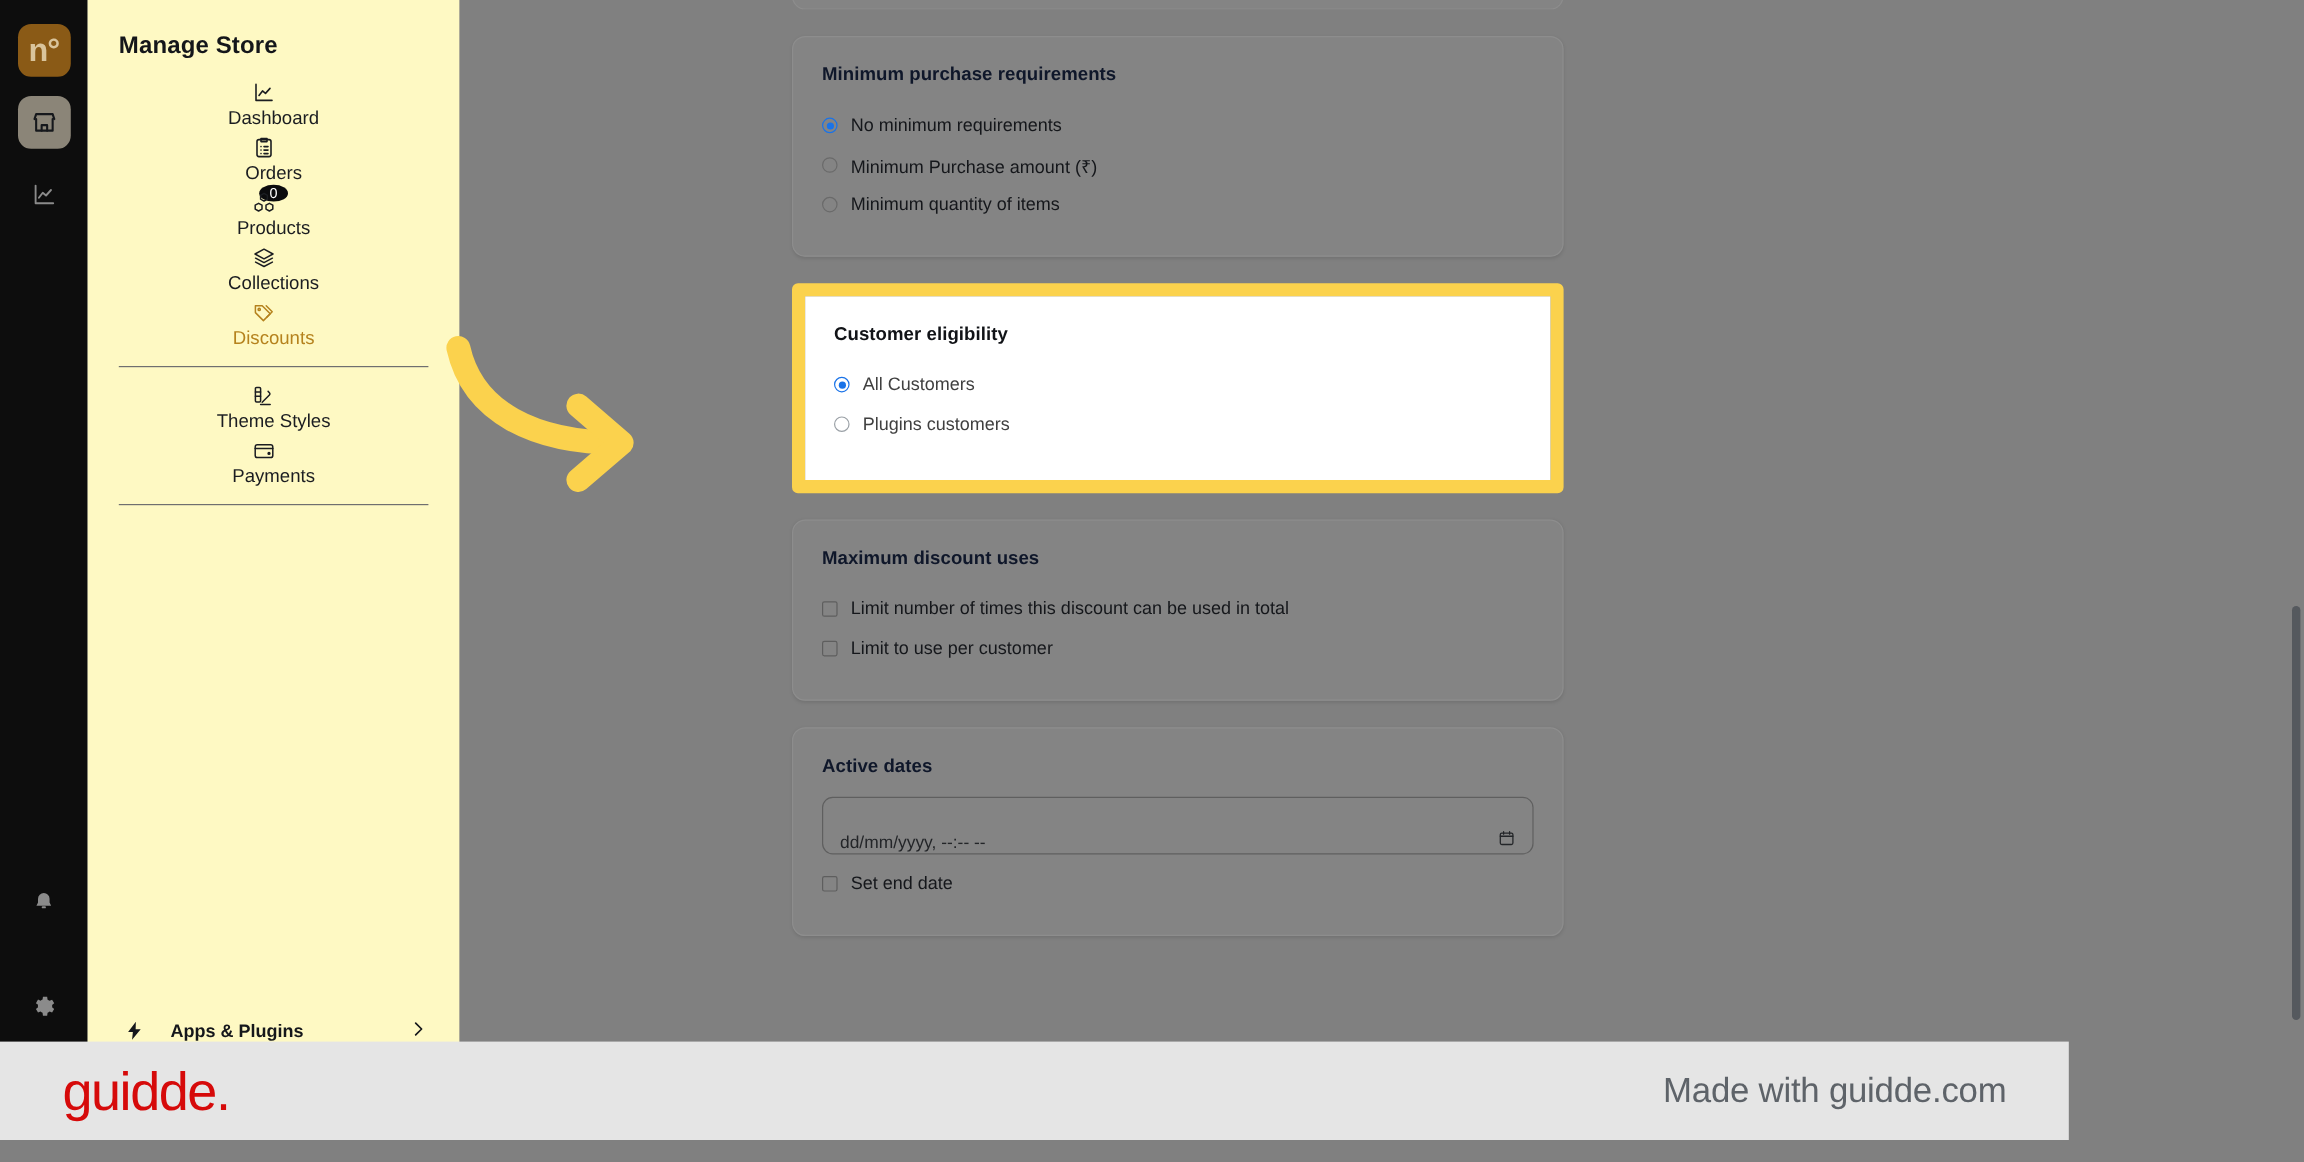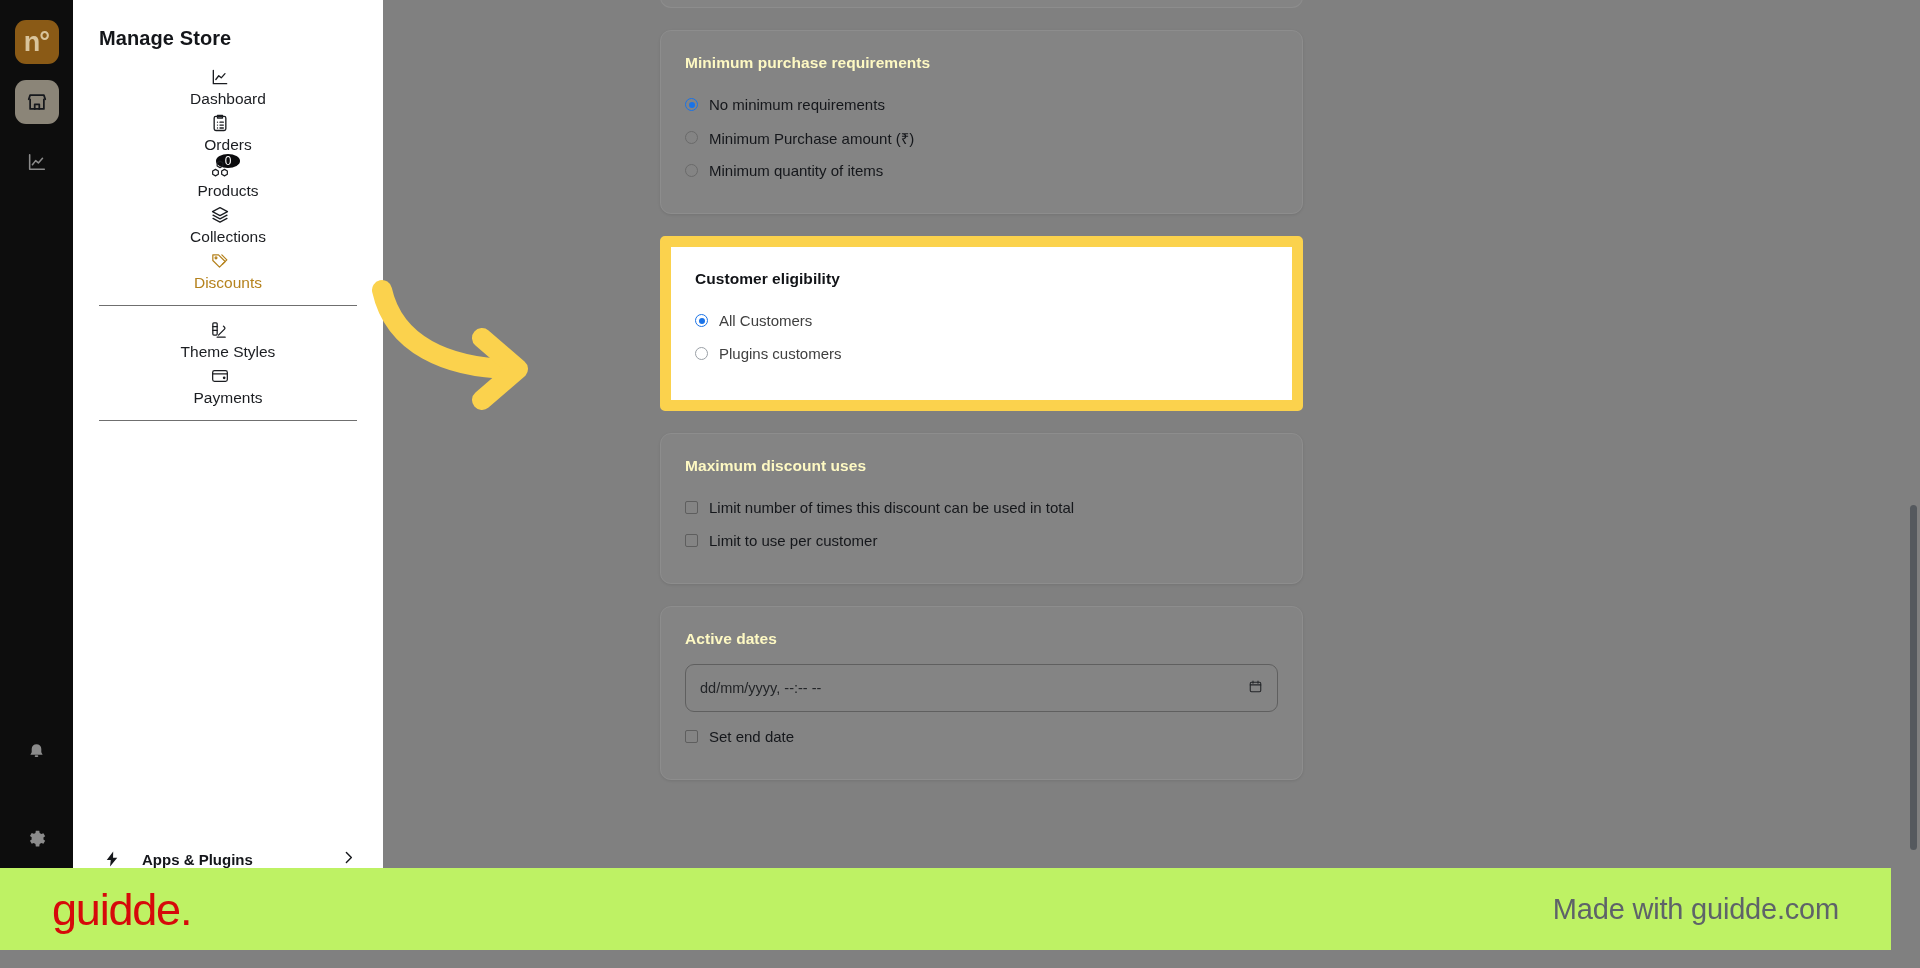--- a/index.html
+++ b/index.html
@@ -40,21 +40,21 @@
   .rail-active { background: #8b8578; }
   .rail-plain { background: transparent; }
   .rail-spacer { flex: 1 1 auto; }
   .rail-bottom-icon { margin-bottom: 26px; }
   .rail svg { display: block; }
 
   
   .sidebar {
     position: absolute; left: 73px; top: 0;
     width: 310px; height: 886px;
-    background: #ffffff;
+    background: #fef9c3;
   }
   .sidebar-title {
     font-size: 20px; font-weight: 700; color: #14161a;
     padding: 27px 0 14px 26px; letter-spacing: .1px;
   }
   .nav { padding: 0 26px; }
   .nav-item {
     display: flex; align-items: center;
     height: 46px; cursor: pointer; position: relative;
     color: #1b1d21; font-size: 15.5px; flex-direction: column;
@@ -98,21 +98,21 @@
 
   .card {
     background: rgba(255,255,255,0.035);
     border: 1px solid #8d8d8d;
     border-radius: 11px;
     padding: 23px 24px 26px 24px;
     margin-bottom: 22px;
     box-shadow: 0 1px 3px rgba(0,0,0,0.10);
   }
   .card h3 {
-    font-size: 15.5px; font-weight: 700; color: #fef9c3;
+    font-size: 15.5px; font-weight: 700; color: #0f172a;
     margin-bottom: 16px; letter-spacing: .05px;
   }
 
   .opt {
     display: flex; align-items: center;
     height: 33px; cursor: pointer;
     font-size: 15px; color: #15171b;
   }
   .radio {
     width: 13px; height: 13px; border-radius: 50%;
@@ -147,21 +147,21 @@
   .card-highlight h3 { color: #111317; }
   .card-highlight .opt { color: #404040; }
   .card-highlight .radio { border-color: #9aa0a6; }
   .card-highlight .radio.checked { border-color: #1a73e8; }
 
   .field-label {
     font-size: 14.5px; color: #15171b; margin: 6px 0 9px 0;
   }
   .date-input {
     height: 48px; border: 1px solid #5f5f5f; border-radius: 9px;
-    display: flex; align-items: center; padding: 0 14px;
+    display: flex; align-items: flex-end; padding: 0 14px;
     background: transparent; cursor: text;
   }
   .date-input .val {
     flex: 1 1 auto; font-size: 14.5px; color: #232528;
     font-family: "Liberation Sans", sans-serif;
   }
   .cut-card {
     height: 36px; border: 1px solid #8d8d8d; border-top: none;
     border-radius: 0 0 11px 11px; margin-bottom: 22px;
     position: relative; overflow: hidden;
@@ -174,22 +174,22 @@
   
   .scroll-thumb {
     position: absolute; right: 3px; top: 505px;
     width: 7px; height: 345px; border-radius: 4px;
     background: #55595e;
   }
 
   
   .banner {
     position: absolute; left: 0; top: 868px;
-    width: 1891px; height: 82px;
-    background: #bef264;
+    width: 1724px; height: 82px;
+    background: #e5e5e5;
     display: flex; align-items: center; justify-content: space-between;
     padding: 0 52px;
   }
   .guidde-logo {
     color: #d60a0a; font-size: 45px; font-weight: 400;
     letter-spacing: -1.2px; line-height: 1;
   }
   .made-with {
     color: #5e6369; font-size: 29px; letter-spacing: -.2px;
   }

